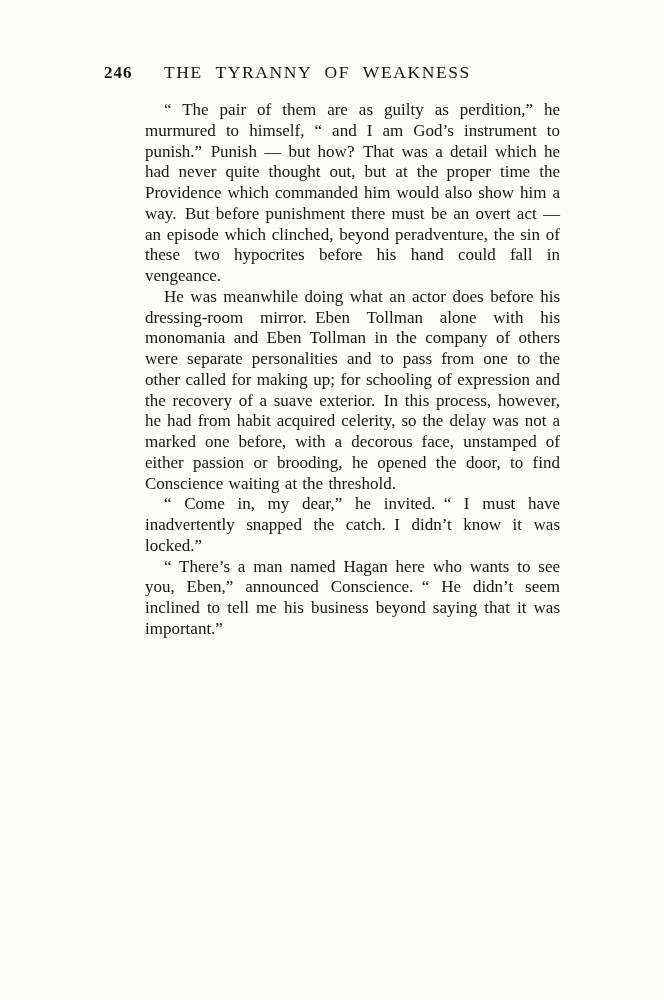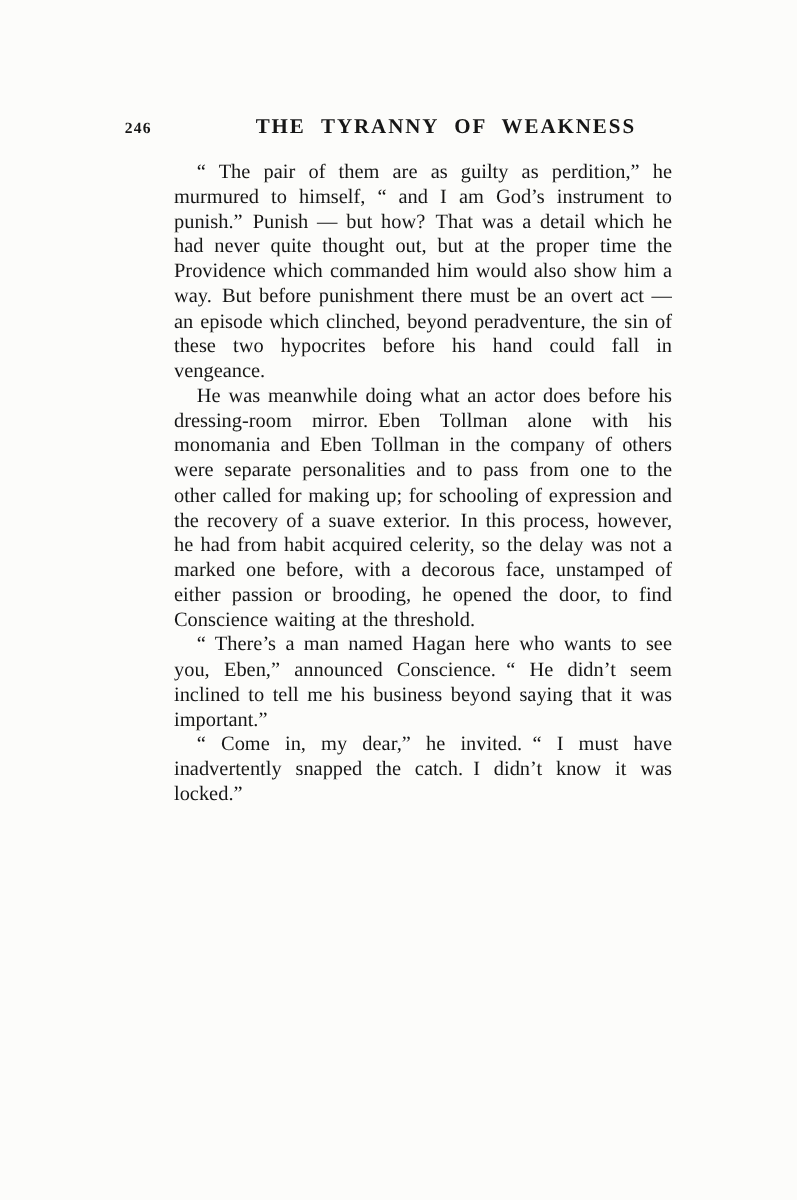--- a/index.html
+++ b/index.html
@@ -26,34 +26,33 @@
     top: 62px;
     width: 456px;
   }
   .header {
     display: flex;
     align-items: baseline;
     margin-bottom: 17px;
   }
   .pagenum {
     font-weight: bold;
-    font-size: 13px;
+    font-size: 17px;
     letter-spacing: 1px;
     min-width: 60px;
   }
   .running-title {
     flex: 1;
-    text-align: right;
-    font-weight: bold;
+    text-align: left;
+    font-weight: normal;
     font-size: 17.5px;
     letter-spacing: 1.6px;
     word-spacing: 7px;
     padding-right: 30px;
     white-space: nowrap;
-    margin-top: 33px;
   }
   .bodytext p {
     margin: 0;
     font-size: 17px;
     line-height: 20.75px;
     text-align: justify;
     word-spacing: 1px;
   }
   .bodytext p.indent {
     text-indent: 19px;
@@ -65,17 +64,17 @@
 
 <div class="page">
   <div class="content">
     <div class="header">
       <span class="pagenum">246</span>
       <span class="running-title">THE TYRANNY OF WEAKNESS</span>
     </div>
     <div class="bodytext">
         <p class="indent">“ The pair of them are as guilty as perdition,” he murmured to himself, “ and I am God’s instrument to punish.” Punish — but how? That was a detail which he had never quite thought out, but at the proper time the Providence which commanded him would also show him a way. But before punishment there must be an overt act — an episode which clinched, beyond peradventure, the sin of these two hypocrites before his hand could fall in vengeance.</p>
         <p class="indent">He was meanwhile doing what an actor does before his dressing-room mirror. Eben Tollman alone with his monomania and Eben Tollman in the company of others were separate personalities and to pass from one to the other called for making up; for schooling of expression and the recovery of a suave exterior. In this process, however, he had from habit acquired celerity, so the delay was not a marked one before, with a decorous face, unstamped of either passion or brooding, he opened the door, to find Conscience waiting at the threshold.</p>
+        <p class="indent">“ Come in, my dear,” he invited. “ I must have inadvertently snapped the catch. I didn’t know it was locked.”</p>
         <p class="indent">“ There’s a man named Hagan here who wants to see you, Eben,” announced Conscience. “ He didn’t seem inclined to tell me his business beyond saying that it was important.”</p>
-        <p class="indent">“ Come in, my dear,” he invited. “ I must have inadvertently snapped the catch. I didn’t know it was locked.”</p>
       </div>
   </div>
 </div>
 
 </body></html>

